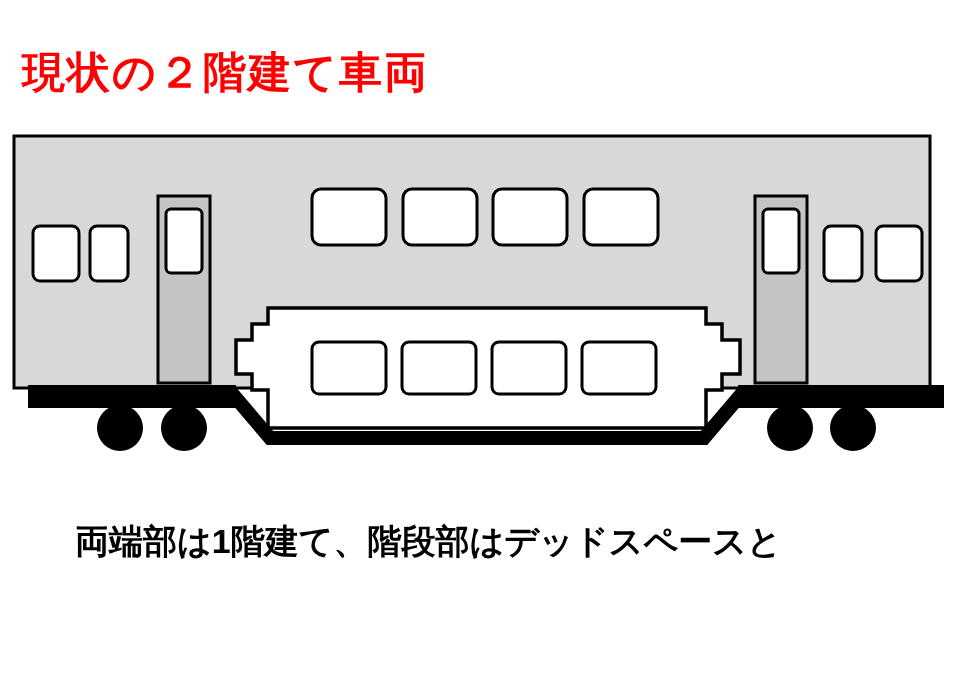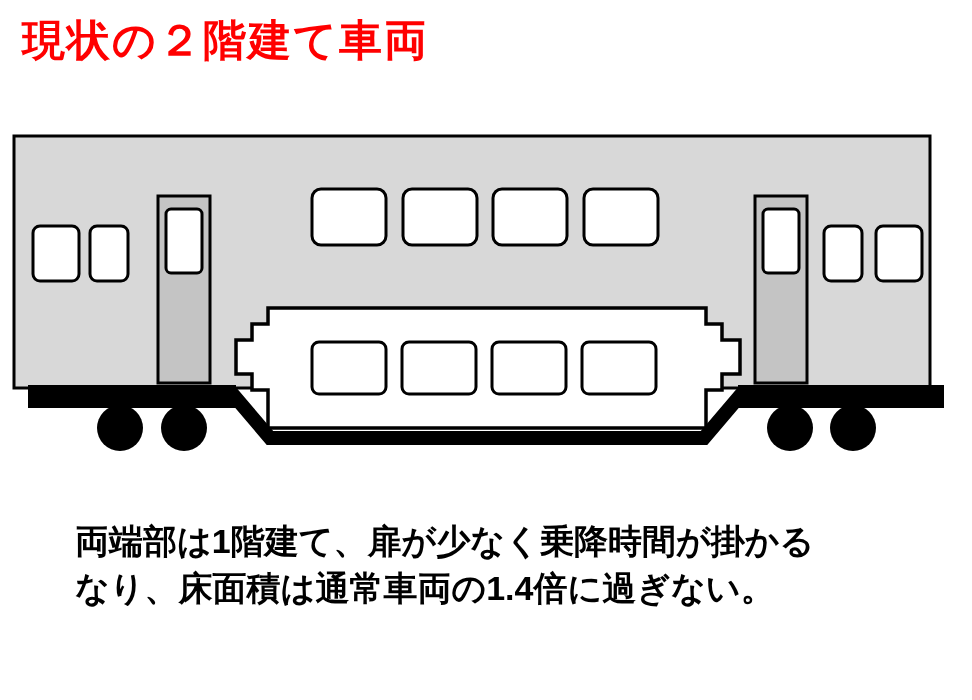--- a/index.html
+++ b/index.html
@@ -45,21 +45,21 @@
   .door-fill { fill: #c4c4c4; }
   .win       { fill: #ffffff; stroke: #000000; stroke-width: 3; }
   .win-thick { fill: #ffffff; stroke: #000000; stroke-width: 3.5; }
   .solid     { fill: #000000; }
 </style>
 </head>
 <body>
 
 <div class="canvas">
 
-  <h1 class="title" style="color: rgb(255, 0, 0);">現状の２階建て車両</h1>
+  <h1 class="title" style="color: rgb(255, 0, 0); margin-top: 32px;">現状の２階建て車両</h1>
 
   <svg class="train-svg" viewBox="0 0 972 345" xmlns="http://www.w3.org/2000/svg">
 
     <rect class="outl body-fill" x="14" y="11" width="916" height="252" fill="#d8d8d8"></rect>
 
     <rect class="win" x="33" y="101" width="46" height="55" rx="7"></rect>
     <rect class="win" x="90" y="101" width="38" height="55" rx="7"></rect>
 
     <rect class="outl door-fill" x="158" y="71" width="52" height="187" fill="#c4c4c4"></rect>
     <rect class="win" x="166" y="84" width="36" height="64" rx="5"></rect>
@@ -86,17 +86,16 @@
 
     <polygon class="win-thick" points="268,183 706,183 706,199 722,199 722,215 740,215 740,249 722,249 722,265 706,265 706,303 268,303 268,265 252,265 252,249 236,249 236,215 252,215 252,199 268,199"></polygon>
 
     <rect class="win" x="312" y="217" width="74" height="52" rx="7"></rect>
     <rect class="win" x="402" y="217" width="74" height="52" rx="7"></rect>
     <rect class="win" x="492" y="217" width="74" height="52" rx="7"></rect>
     <rect class="win" x="582" y="217" width="74" height="52" rx="7"></rect>
   </svg>
 
   <div class="caption">
-    <div>両端部は1階建て、扉が少なく乗降時間が掛かる</div>
-    <div>なり、床面積は通常車両の1.4倍に過ぎない。</div>
+    <div>両端部は1階建て、階段部はデッドスペースと</div>
   </div>
 
 </div>
 
 </body></html>

